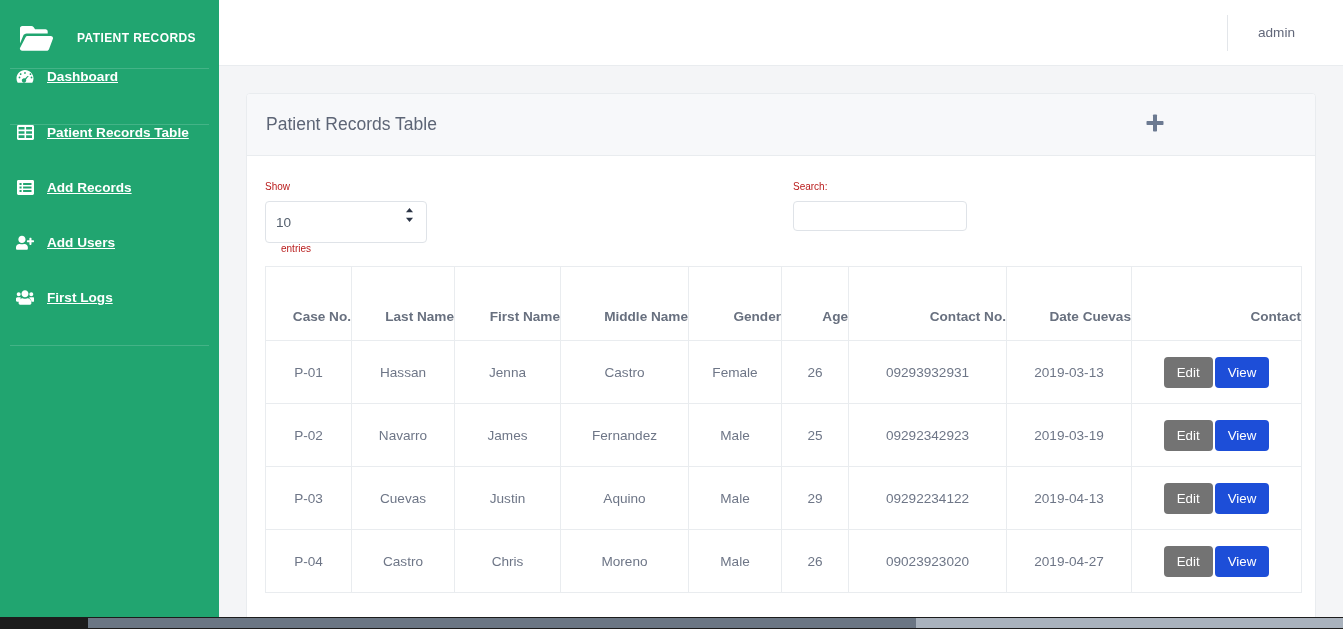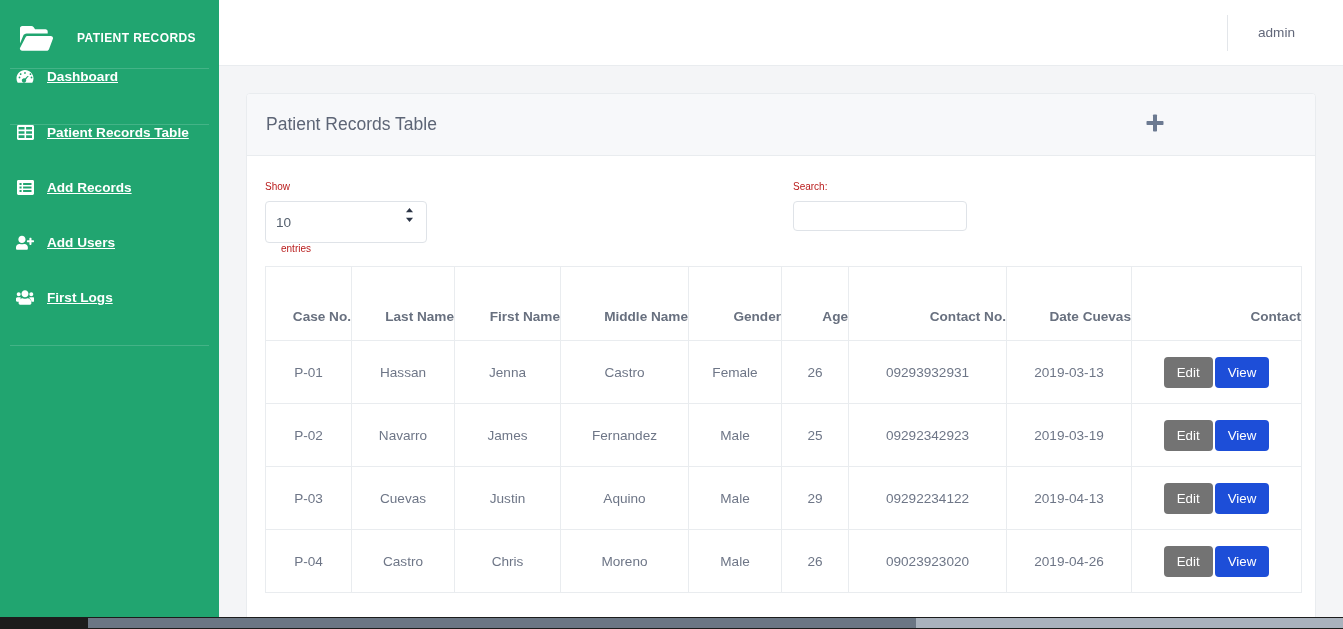--- a/index.html
+++ b/index.html
@@ -361,21 +361,21 @@
                 </td>
               </tr>
               <tr>
                 <td>P-04</td>
                 <td>Castro</td>
                 <td>Chris</td>
                 <td>Moreno</td>
                 <td>Male</td>
                 <td>26</td>
                 <td>09023923020</td>
-                <td>2019-04-26</td>
+                <td>2019-04-27</td>
                 <td>
                   <button class="btn btn-edit">Edit</button><button class="btn btn-view">View</button>
                 </td>
               </tr>
             </tbody>
           </table>
 
         </div>
       </section>
     </div>

